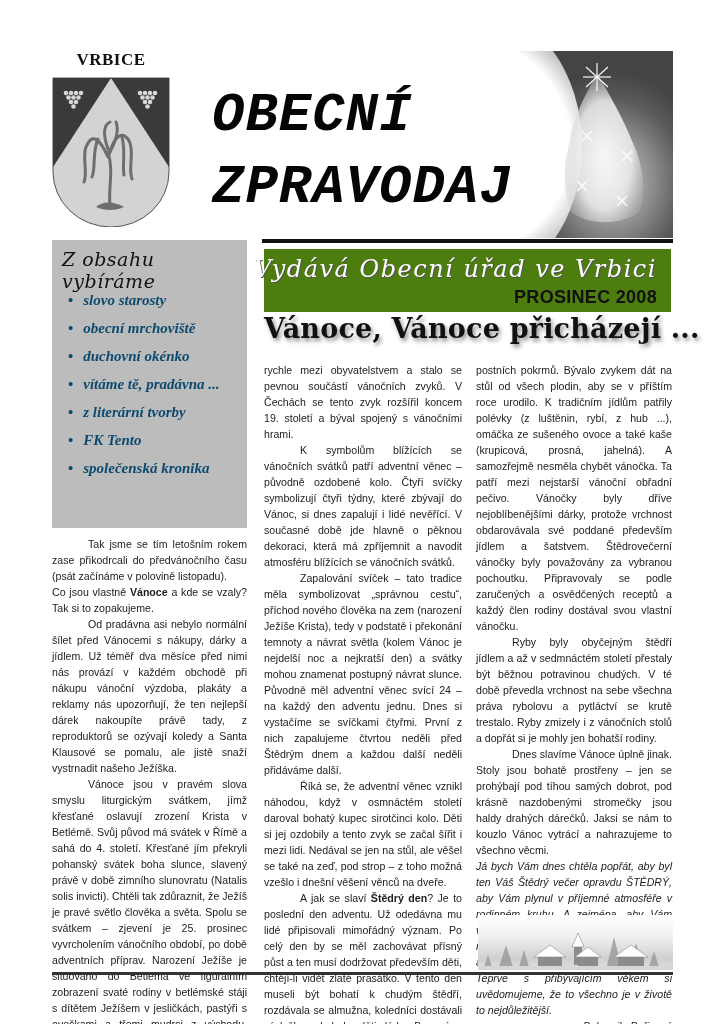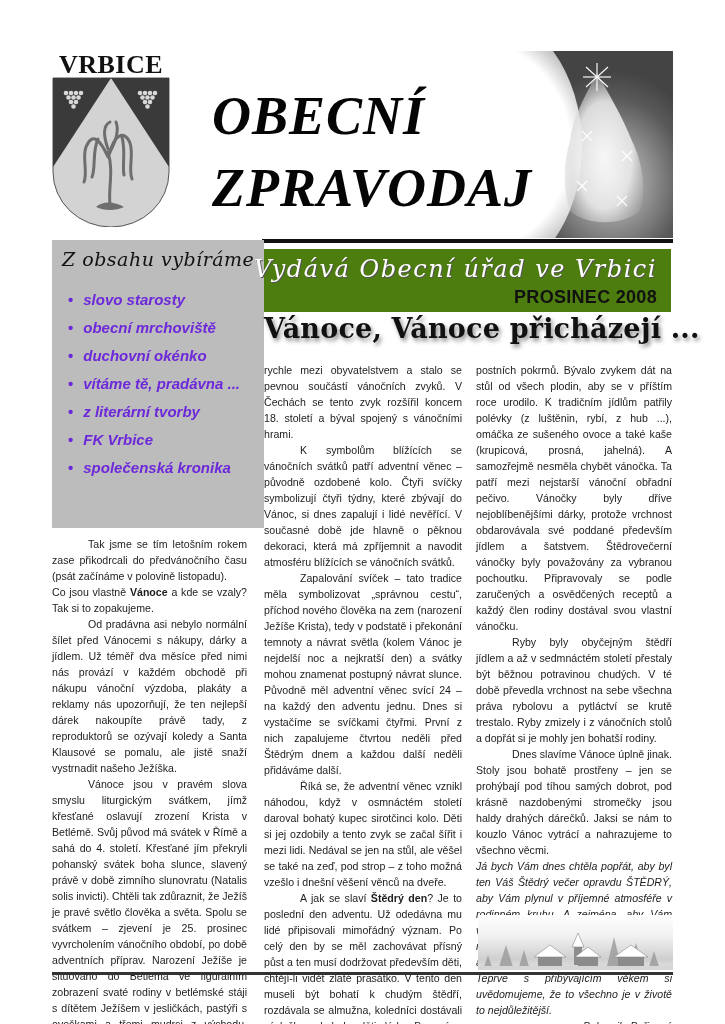--- a/index.html
+++ b/index.html
@@ -1,39 +1,39 @@
 <!DOCTYPE html>
 <html><head>
 <meta charset="utf-8">
 <style>
   * { box-sizing: border-box; margin: 0; padding: 0; }
   html, body { width: 725px; height: 1024px; background: #ffffff; overflow: hidden; }
   body { position: relative; font-family: "Liberation Sans", sans-serif; color: #1a1a1a; }
 
   .crest-title { position: absolute; left: 52px; top: 50px; width: 118px; text-align: center;
-    font-family: "Liberation Serif", serif; font-weight: bold; font-size: 26px; letter-spacing: 0.5px; color: #111; }
+    font-family: "Liberation Serif", serif; font-weight: bold; font-size: 17px; letter-spacing: 0.5px; color: #111; }
   .crest { position: absolute; left: 52px; top: 77px; width: 118px; height: 150px; }
 
-  .masthead { position: absolute; left: 212px; top: 80px; font-family: Liberation Serif, serif;
+  .masthead { position: absolute; left: 212px; top: 80px; font-family: Liberation Mono, monospace;
     font-weight: bold; font-style: italic; font-size: 54px; line-height: 72px; color: #050505; letter-spacing: 1px; z-index: 2; }
 
   .photo { position: absolute; left: 462px; top: 51px; width: 211px; height: 187px; overflow: hidden;
     background: radial-gradient(ellipse 70px 130px at 0px 95px, #ffffff 80%, rgba(255,255,255,0) 100%),
                 radial-gradient(ellipse 95px 110px at 150px 130px, #cfcfcf 0%, #8a8a8a 45%, #5a5a5a 75%, #444 100%); }
   .photo-white { position: absolute; left: -80px; top: -40px; width: 200px; height: 270px; border-radius: 50%;
     background: radial-gradient(circle at 40% 50%, #ffffff 60%, rgba(255,255,255,0.6) 75%, rgba(255,255,255,0) 90%); }
   .tree { position: absolute; left: 60px; top: 10px; width: 150px; height: 175px; }
 
   .rule-top { position: absolute; left: 262px; top: 239px; width: 411px; height: 4px; background: #111; }
 
-  .contents-box { position: absolute; left: 52px; top: 240px; width: 212px; height: 288px; background: #bcbcbd; }
+  .contents-box { position: absolute; left: 52px; top: 240px; width: 195px; height: 288px; background: #bcbcbd; }
   .contents-title { position: absolute; left: 10px; top: 8px; font-family: "DejaVu Serif", serif; font-style: italic;
     font-size: 19px; color: #111; letter-spacing: 0.5px; }
   .contents-list { position: absolute; left: 16px; top: 46px; list-style: none; }
-  .contents-list li { font-weight: bold; font-style: italic; font-size: 15px; line-height: 28px; color: #6d28d9; }
+  .contents-list li { font-weight: bold; font-style: italic; font-size: 15px; line-height: 28px; color: #0c4a6e; font-family: Liberation Serif, serif; }
   .contents-list li::before { content: "•"; font-style: normal; margin-right: 10px; }
 
   .publisher-box { position: absolute; left: 264px; top: 249px; width: 407px; height: 63px; background: #4d7c0f; }
   .publisher-line { position: absolute; right: 14px; top: 6px; font-family: "DejaVu Serif", serif; font-style: italic;
     font-size: 24px; color: #ffffff; letter-spacing: 1.5px; white-space: nowrap;
     text-shadow: 1px 1px 0 #555; }
   .issue-date { position: absolute; right: 14px; top: 38px; font-weight: bold; font-size: 18px; color: #111; letter-spacing: 0.3px; }
 
   .headline { position: absolute; left: 264px; top: 313px; font-family: "DejaVu Serif", serif; font-weight: bold;
     font-size: 27px; color: #111; letter-spacing: 0.2px;
@@ -131,41 +131,41 @@
 <div class="rule-top"></div>
 
 <div class="contents-box">
   <div class="contents-title">Z obsahu vybíráme</div>
   <ul class="contents-list">
     <li>slovo starosty</li>
     <li>obecní mrchoviště</li>
     <li>duchovní okénko</li>
     <li>vítáme tě, pradávna ...</li>
     <li>z literární tvorby</li>
-    <li>FK Vrbice</li>
+    <li>FK Tento</li>
     <li>společenská kronika</li>
   </ul>
 </div>
 
 <div class="publisher-box">
   <div class="publisher-line">Vydává Obecní úřad ve Vrbici</div>
   <div class="issue-date">PROSINEC 2008</div>
 </div>
 
 <div class="headline">Vánoce, Vánoce přicházejí ...</div>
 
 <div class="col col-1">
   <p class="ind">Tak jsme se tím letošním rokem zase přikodrcali do předvánočního času (psát začínáme v polovině listopadu).</p>
   <p><span>Co jsou vlastně </span><b>Vánoce</b><span>  a kde se vzaly? Tak si to zopakujeme.</span></p>
   <p class="ind">Od pradávna asi nebylo normální šílet před Vánocemi s nákupy, dárky a jídlem. Už téměř dva měsíce před nimi nás provází v každém obchodě při nákupu vánoční výzdoba, plakáty a reklamy nás upozorňují, že ten nejlepší dárek nakoupíte právě tady, z reproduktorů se ozývají koledy a Santa Klausové se pomalu, ale jistě snaží vystrnadit našeho Ježíška.</p>
   <p class="ind">Vánoce jsou v pravém slova smyslu liturgickým svátkem, jímž křesťané oslavují zrození Krista v Betlémě. Svůj původ má svátek v Římě a sahá do 4. století. Křesťané jím překryli pohanský svátek boha slunce, slavený právě v době zimního slunovratu (Natalis solis invicti). Chtěli tak zdůraznit, že Ježíš je pravé světlo člověka a světa. Spolu se svátkem – zjevení je 25. prosinec vyvrcholením vánočního období, po době adventních příprav. Narození Ježíše je situováno do Betléma ve figurálním zobrazení svaté rodiny v betlémské stáji s dítětem Ježíšem v jesličkách, pastýři s ovečkami a třemi mudrci z východu. Tento zvyk – zobrazovat Betlém, je také doložen již ve 4. století a jako prostředek zbožnosti zlidověl především zásluhou sv. Františka a františkánů. Odtud se stavění jesliček šířilo velmi</p>
 </div>
 
 <div class="col col-2">
-  <p>rychle mezi obyvatelstvem a stalo se pevnou součástí vánočních zvyků. V Čechách se tento zvyk rozšířil koncem 18. století a býval spojený s vánočními hrami.</p>
+  <p>rychle mezi obyvatelstvem a stalo se pevnou součástí vánočních zvyků. V Čechách se tento zvyk rozšířil koncem 19. století a býval spojený s vánočními hrami.</p>
   <p class="ind">K symbolům blížících se vánočních svátků patří adventní věnec – původně ozdobené kolo. Čtyři svíčky symbolizují čtyři týdny, které zbývají do Vánoc, si dnes zapalují i lidé nevěřící. V současné době jde hlavně o pěknou dekoraci, která má zpříjemnit a navodit atmosféru blížících se vánočních svátků.</p>
   <p class="ind">Zapalování svíček – tato tradice měla symbolizovat „správnou cestu“, příchod nového člověka na zem (narození Ježíše Krista), tedy v podstatě i překonání temnoty a návrat světla (kolem Vánoc je nejdelší noc a nejkratší den) a svátky mohou znamenat postupný návrat slunce. Původně měl adventní věnec svící  24 – na každý den adventu jednu. Dnes si vystačíme se svíčkami čtyřmi. První z nich zapalujeme čtvrtou neděli před Štědrým dnem a každou další neděli přidáváme další.</p>
   <p class="ind">Říká se, že adventní věnec vznikl náhodou, když v osmnáctém století daroval bohatý kupec sirotčinci kolo. Děti si jej ozdobily a tento zvyk se začal šířit i mezi lidi. Nedával se jen na stůl, ale věšel se také na zeď, pod strop – z toho možná vzešlo i dnešní věšení věnců na dveře.</p>
   <p class="ind"><span>A jak se slaví </span><b>Štědrý den</b><span>? Je to poslední den adventu. Už odedávna mu lidé připisovali mimořádný význam. Po celý den by se měl zachovávat přísný půst a ten musí dodržovat především děti, chtějí-li vidět zlaté prasátko. V tento den museli být bohatí k chudým štědří, rozdávala se almužna, koledníci dostávali výslužku – koledu, děti dárky. Brzo ráno se celá rodina chodila umývat ke studni, aby byli všichni zdraví a silní. V některých zemích začínal Štědrý den zdobením stromečku. U nás se tento zvyk zabydlel až teprve v devatenáctém století.</span></p>
 
 </div>
 
 <div class="col col-3">
   <p>postních pokrmů. Bývalo zvykem dát na stůl od všech plodin, aby se v příštím roce urodilo. K tradičním jídlům patřily polévky (z luštěnin, rybí, z hub ...), omáčka ze sušeného ovoce a také kaše (krupicová, prosná, jahelná). A samozřejmě nesměla chybět vánočka. Ta patří mezi nejstarší vánoční obřadní pečivo. Vánočky byly dříve nejoblíbenějšími dárky, protože vrchnost obdarovávala své poddané především jídlem a šatstvem. Štědrovečerní vánočky byly považovány za vybranou pochoutku. Připravovaly se podle zaručených a osvědčených receptů a každý člen rodiny dostával svou vlastní vánočku.</p>
   <p class="ind">Ryby byly obyčejným štědří jídlem a až v sedmnáctém století přestaly být běžnou potravinou chudých. V té době převedla vrchnost na sebe všechna práva rybolovu a pytláctví se krutě trestalo. Ryby zmizely i z vánočních stolů a dopřát si je mohly jen bohatší rodiny.</p>

